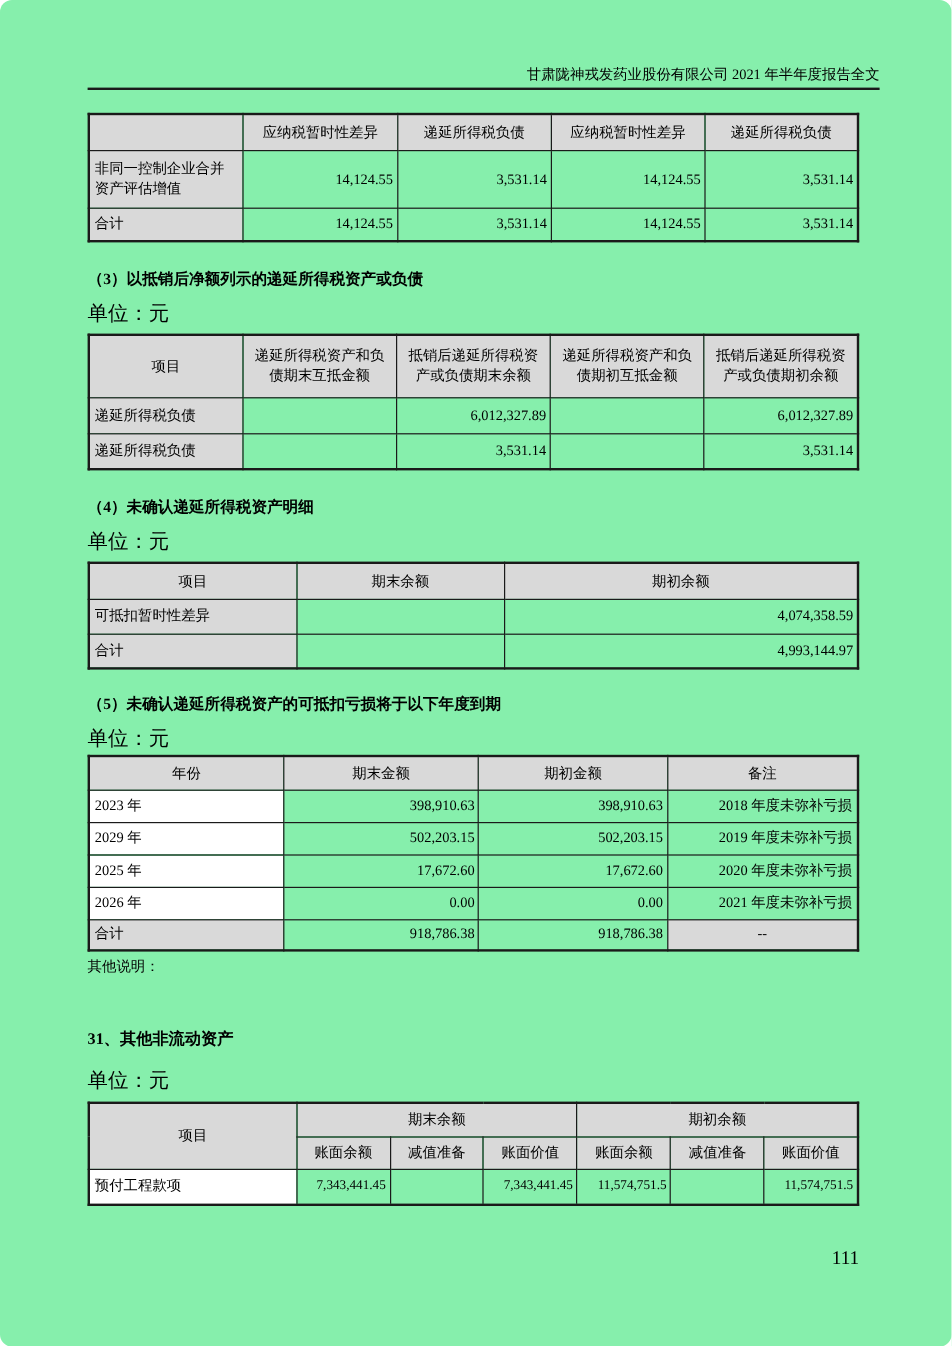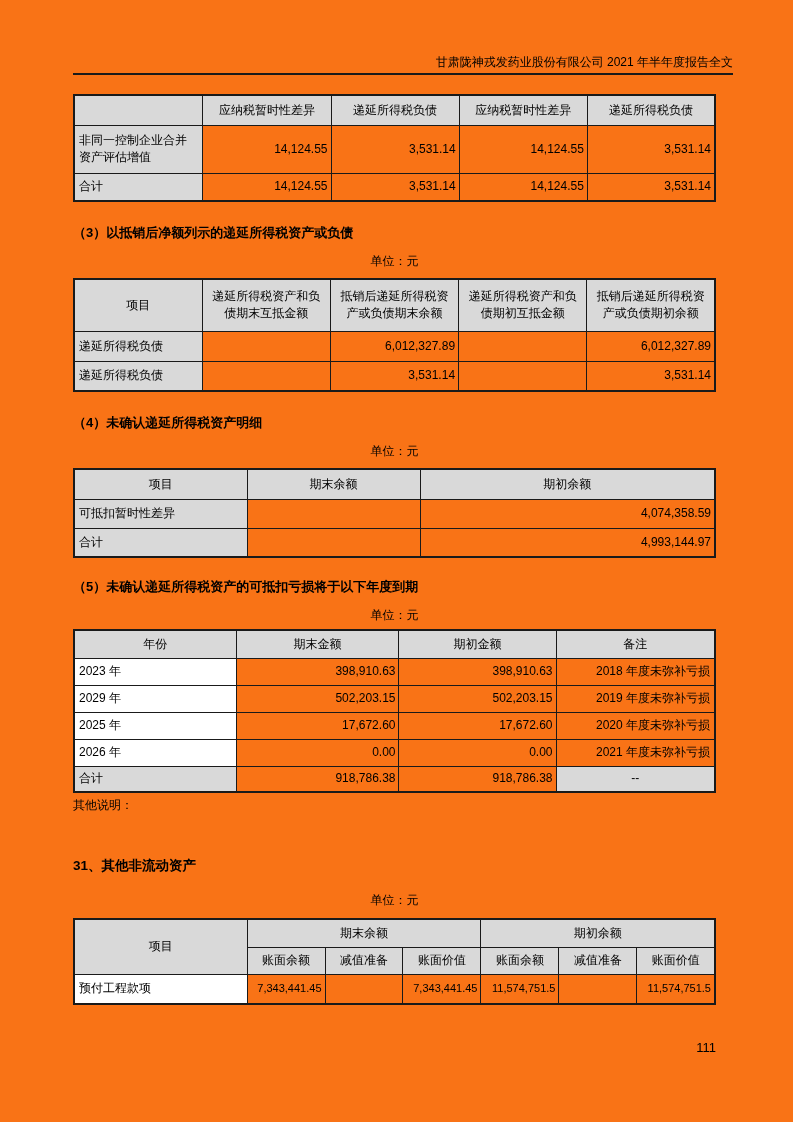--- a/index.html
+++ b/index.html
@@ -1,34 +1,35 @@
 <!DOCTYPE html>
 <html><head>
 <meta charset="utf-8">
 <style>
   html,body { margin:0; padding:0; background:#ffffff; }
   .page {
-    position:relative; width:793px; height:1122px; background:#f97316;
-    font-family:Liberation Sans, sans-serif; color:#000;
+    position:relative; width:793px; height:1122px; background:#86efac;
+    font-family:Liberation Serif, serif; color:#000;
     overflow:hidden;
+    border-radius:10px;
   }
   .content { position:absolute; left:73px; top:0; width:660px; }
 
   .doc-header {
     padding-top:55px; padding-bottom:3px; border-bottom:2px solid #1a1a1a;
     text-align:right; font-size:12px; line-height:15px;
   }
 
   .sec-title { font-weight:bold; font-size:13px; line-height:17px; }
   .mt-t3 { margin-top:22px; }
   .mt-t4 { margin-top:22px; }
   .mt-t5 { margin-top:20px; }
   .sec-title-31 { font-weight:bold; font-size:13.5px; line-height:18px; margin-top:44px; }
 
-  .unit { width:643px; text-align:center; font-size:12px; line-height:15px; margin-top:13px; }
+  .unit { width:643px; text-align:left; font-size:17px; line-height:15px; margin-top:13px; }
   .unit-31 { margin-top:18px; }
 
   table { border-collapse:collapse; table-layout:fixed; width:643px; border:2px solid #1a1a1a; }
   td {
     border:1px solid #1a1a1a; font-size:12px; line-height:17px;
     padding:1px 4px; vertical-align:middle; overflow:hidden;
     word-break:break-all;
   }
   .hc { background:#d9d9d9; text-align:center; }
   .lc { background:#d9d9d9; text-align:left; }
@@ -57,21 +58,21 @@
   .t4 tr:nth-child(6) { height:26px; }
 
   .t5 { margin-top:10px; }
   .t5 tr:nth-child(1) { height:28px; }
   .t5 tr:nth-child(2) { height:27px; }
   .t5 tr:nth-child(3) { height:30px; }
   .t5 .num { font-size:11px; }
 
   .other-note { margin-top:5px; font-size:12px; line-height:15px; }
 
-  .page-num { position:absolute; top:1040px; right:77px; font-size:13px; }
+  .page-num { position:absolute; top:1040px; right:77px; font-size:16px; }
 </style>
 </head>
 <body>
 
 <div class="page">
   <div class="content">
 
     <div class="doc-header">甘肃陇神戎发药业股份有限公司 2021 年半年度报告全文</div>
 
     <table class="t1">

